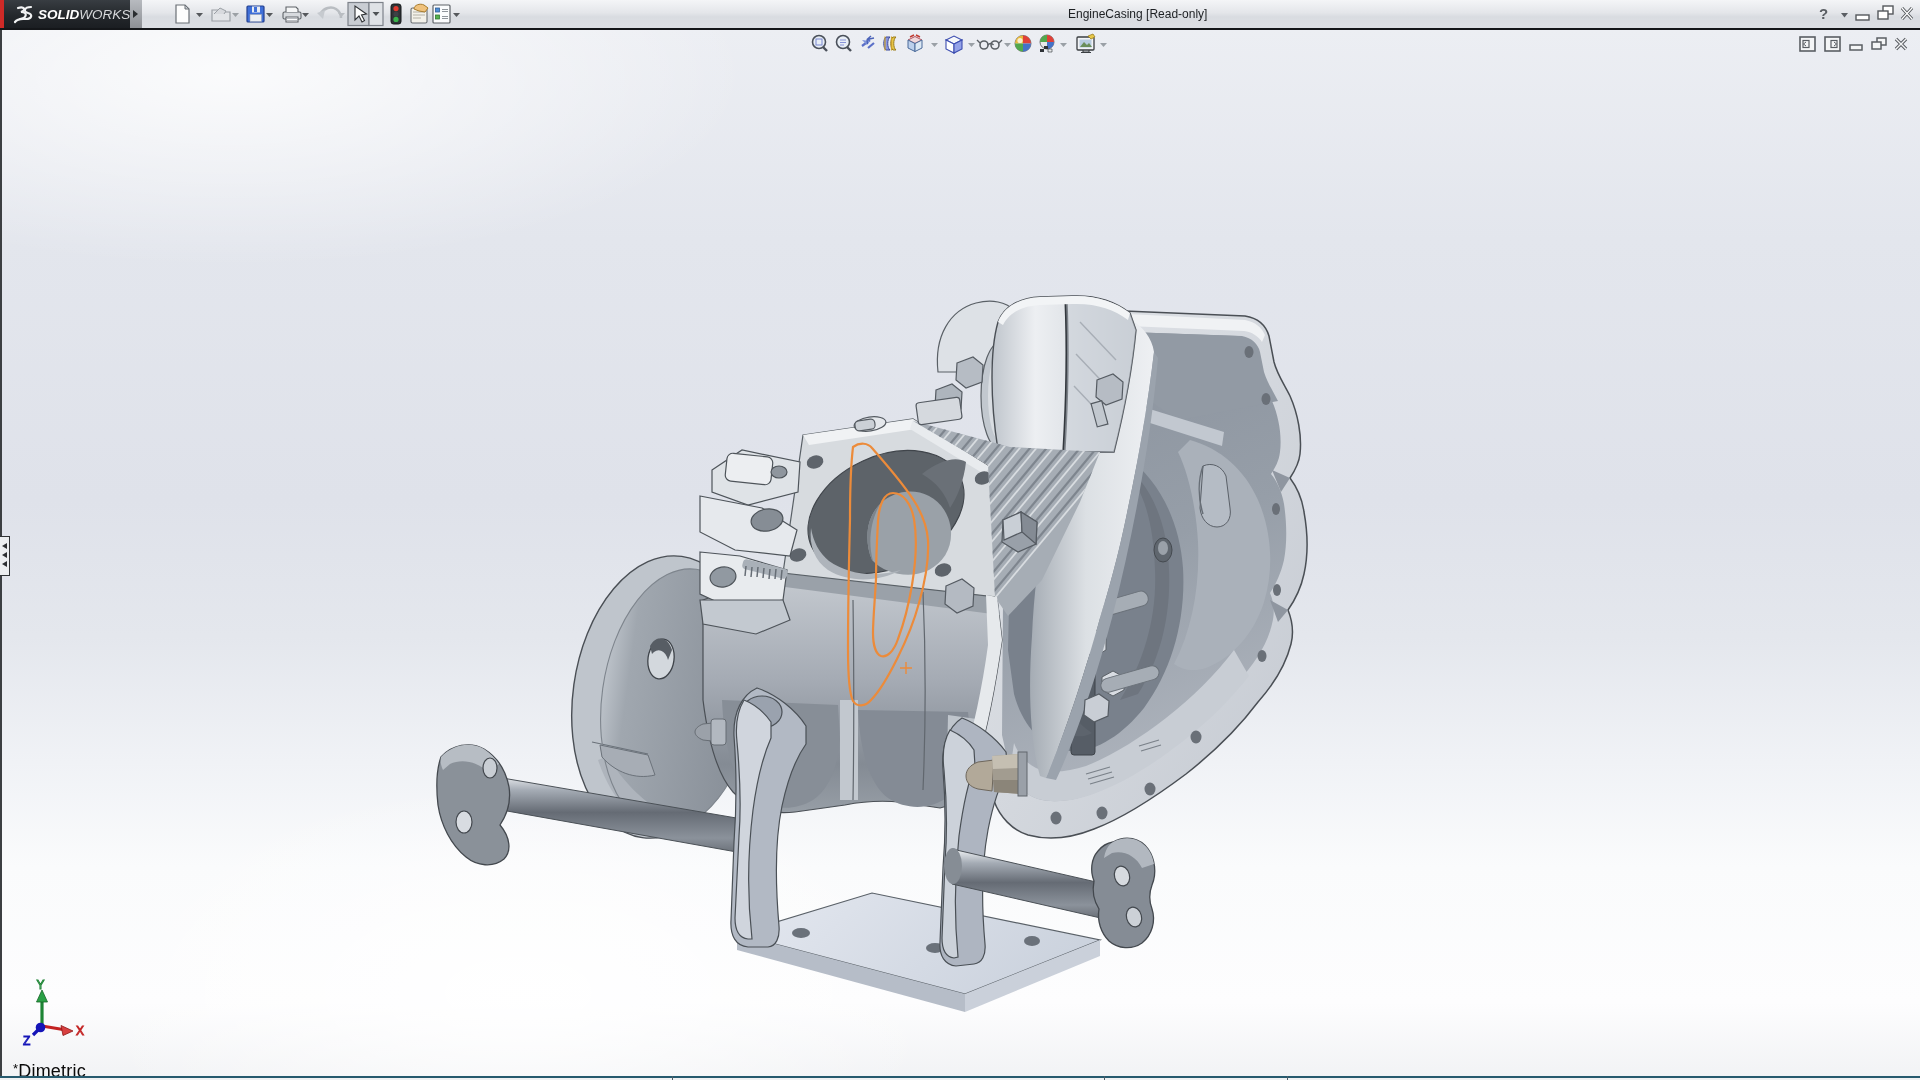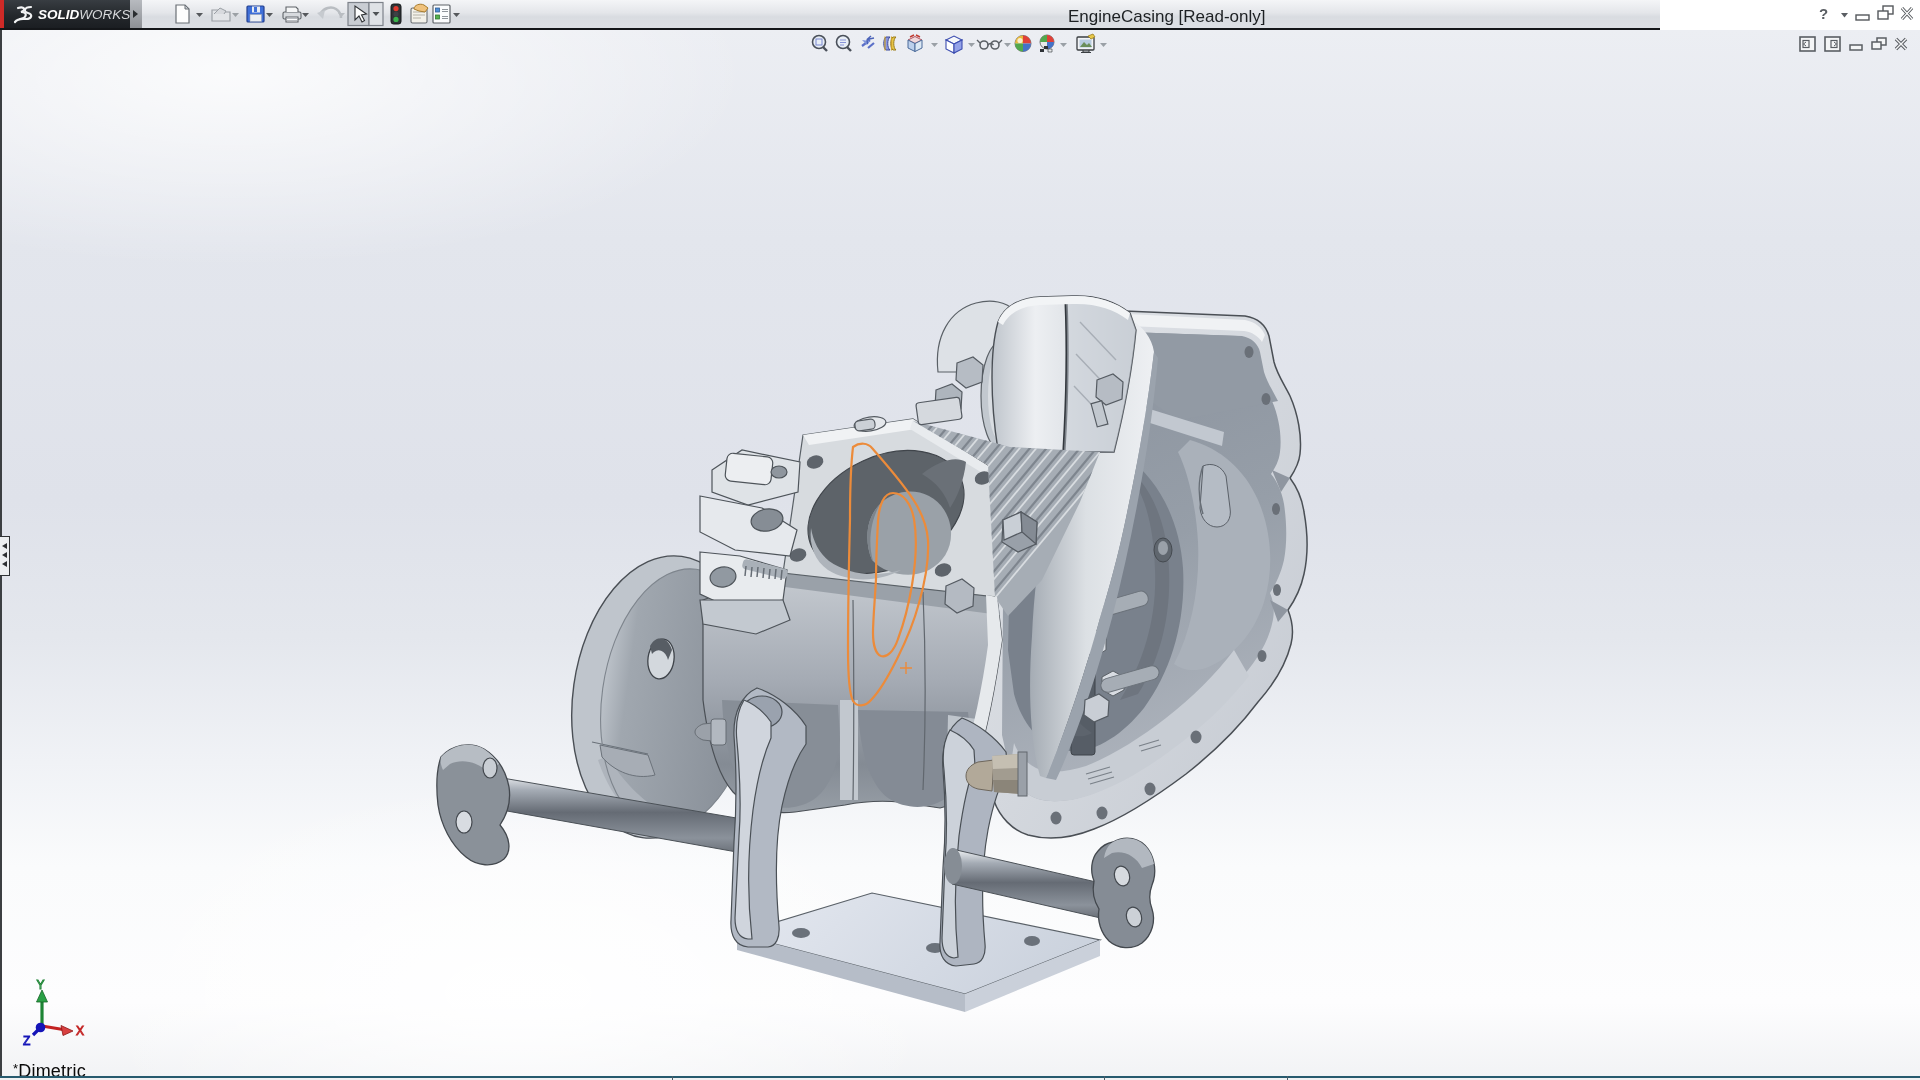--- a/index.html
+++ b/index.html
@@ -1,28 +1,28 @@
 <!DOCTYPE html>
 <html><head>
 <meta charset="utf-8">
 <style>
   html,body{margin:0;padding:0;width:1920px;height:1080px;overflow:hidden;
     font-family:"Liberation Sans",sans-serif;background:#fff;}
-  #titlebar{position:absolute;left:0;top:0;width:1660px;height:28px;
+  #titlebar{position:absolute;left:0;top:0;width:1920px;height:28px;
     background:linear-gradient(180deg,#f4f5f7 0%,#e4e6ea 45%,#d9dce1 60%,#dcdfe4 100%);
     border-bottom:2px solid #141619;}
   #redstrip{position:absolute;left:0;top:0;width:4px;height:28px;background:#cf2a27;}
   #logoblock{position:absolute;left:4px;top:0;width:126px;height:28px;
     background:linear-gradient(180deg,#383d42 0%,#24282c 55%,#1b1e22 100%);}
   #logoblock svg{position:absolute;left:6px;top:3px;}
   #logoarrow{position:absolute;left:130px;top:0;width:12px;height:28px;
     background:linear-gradient(180deg,#b7babf,#8d9095);}
   #logoarrow:after{content:"";position:absolute;left:3px;top:10px;border-left:5px solid #2a2d30;
     border-top:4px solid transparent;border-bottom:4px solid transparent;}
-  .ttl{position:absolute;top:7px;left:1068px;font-size:17px;color:#1d2023;}
+  .ttl{position:absolute;top:7px;left:1068px;font-size:12px;color:#1d2023;}
   #viewport{position:absolute;left:0;top:30px;width:1920px;height:1046px;
     background:
       radial-gradient(ellipse 620px 300px at 27% 92%, rgba(255,255,255,.9) 0%, rgba(255,255,255,0) 70%),
       radial-gradient(ellipse 800px 300px at 12% 4%, rgba(255,255,255,.8) 0%, rgba(255,255,255,0) 65%),
       linear-gradient(180deg,#eceef3 0%,#e3e6ed 20%,#dfe2ea 45%,#e4e7ed 58%,#f0f2f6 70%,#fafbfc 80%,#fdfdfe 93%,#f2f3f5 100%);}
   #vpborder{position:absolute;left:0;top:30px;width:2px;height:1046px;background:#3c3f42;}
   #lefttab{position:absolute;left:0;top:536px;width:9px;height:38px;background:#eceef0;
     border:1px solid #303335;border-left:none;z-index:5;}
   .tri{position:absolute;left:2px;width:0;height:0;border-right:5px solid #2c2f31;
     border-top:3px solid transparent;border-bottom:3px solid transparent;}

